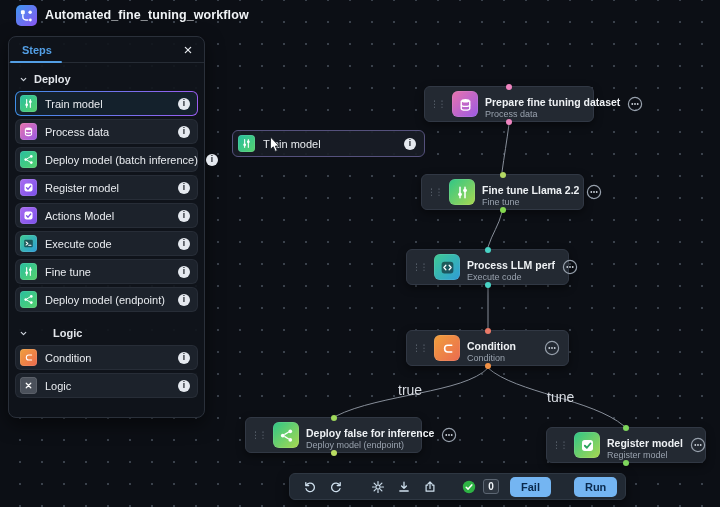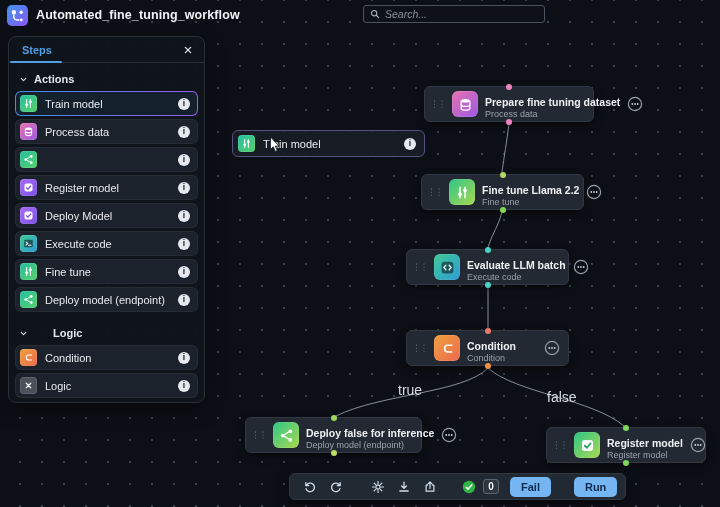--- a/index.html
+++ b/index.html
@@ -4,38 +4,38 @@
 <style>
   * { margin:0; padding:0; box-sizing:border-box; }
   html,body { background:#0c0f15; }
   body { font-family:"Liberation Sans", sans-serif; }
   .stage { position:relative; width:720px; height:507px; overflow:hidden;
     background-color:#0c0f15;
     background-image:radial-gradient(circle, #3a414b 1px, transparent 1.4px);
     background-size:22px 22px; background-position:9px 11px; }
 
   
-  .header { position:absolute; top:0; left:0; height:30px; display:flex; align-items:center; gap:8px; padding-left:7px; z-index:6; }
+  .header { position:absolute; top:0; left:0; height:30px; display:flex; align-items:center; gap:8px; padding-left:16px; z-index:6; }
   .app-chip { width:21px; height:21px; border-radius:5px; display:flex; align-items:center; justify-content:center; }
   .app-chip svg { width:15px; height:15px; }
   .page-title { font-size:12.5px; font-weight:bold; color:#f0f3f6; letter-spacing:.1px; }
   .search { position:absolute; left:363px; top:5px; width:182px; height:18px; display:flex; align-items:center; gap:5px;
     background:#0e1218; border:1px solid #4a525d; border-radius:3px; padding:0 6px; z-index:6; }
   .search svg { width:10px; height:10px; flex:0 0 auto; }
   .search input { flex:1; min-width:0; background:transparent; border:none; outline:none; color:#c7cdd5; font-size:10.5px; font-family:inherit; }
   .search input::placeholder { color:#8a929d; font-style:italic; }
 
   
   .edges { position:absolute; inset:0; z-index:1; pointer-events:none; }
   .edge-label { position:absolute; font-size:14px; color:#d8dce2; z-index:2; }
 
   
   .panel { position:absolute; left:8px; top:36px; width:197px; z-index:5;
     background:rgba(16,20,27,.9); border:1px solid #2a303a; border-radius:8px;
-    box-shadow:0 6px 18px rgba(0,0,0,.5); padding-bottom:1px; }
+    box-shadow:0 6px 18px rgba(0,0,0,.5); padding-bottom:16px; }
   .panel-header { position:relative; height:26px; display:flex; align-items:center; border-bottom:1px solid #262c35; }
   .tab-steps { font-size:11px; font-weight:bold; color:#539fe5; padding-left:13px; }
   .tab-underline { position:absolute; left:1px; bottom:-1px; width:52px; height:2px; background:#539fe5; border-radius:1px; }
   .panel-close { margin-left:auto; margin-right:9px; width:14px; height:14px; display:flex; align-items:center; justify-content:center; cursor:pointer; }
   .panel-close svg { width:10px; height:10px; }
   .section-head { display:flex; align-items:center; gap:6px; margin:10px 10px 6px 10px; }
   .section-head.gap-top { margin-top:15px;gap:25px; }
   .section-head .chev { display:flex; } .section-head .chev svg { width:9px; height:9px; }
   .section-label { font-size:11px; font-weight:bold; color:#e2e6eb; }
   .item { margin:0 6px 3px 6px; padding:1px; border-radius:6px; background:#272d37; cursor:grab; }
@@ -113,46 +113,39 @@
       <svg viewBox="0 0 14 14" fill="none">
           <rect x="1.8" y="2.2" width="3.6" height="3.6" rx="1" fill="#fff"></rect>
           <path d="M3.6 5.8v2.6a2.8 2.8 0 0 0 2.8 2.8h2.4" stroke="#fff" stroke-width="1.3"></path>
           <circle cx="10.4" cy="3.9" r="1.6" fill="#fff"></circle>
           <circle cx="10.6" cy="11.2" r="1.3" fill="#fff"></circle>
         </svg>
     </span>
     <span class="page-title">Automated_fine_tuning_workflow</span>
   </div>
 
-  <div class="search">
-    <svg viewBox="0 0 12 12" fill="none" stroke="#a8b0ba" stroke-width="1.3">
-        <circle cx="5" cy="5" r="3.2"></circle>
-        <path d="M7.5 7.5 10.4 10.4" stroke-linecap="round"></path>
-      </svg>
-    <input type="text" placeholder="Search..." style="">
-  </div>
 
   <aside class="panel">
     <div class="panel-header">
       <span class="tab-steps">Steps</span>
       <span class="tab-underline"></span>
       <span class="panel-close">
         <svg viewBox="0 0 12 12" stroke="#e4e8ec" stroke-width="1.5" stroke-linecap="round">
             <path d="M2.8 2.8l6.4 6.4M9.2 2.8 2.8 9.2"></path>
           </svg>
       </span>
     </div>
     <div id="sections">
         <div class="section-head">
           <span class="chev">
             <svg viewBox="0 0 10 10" fill="none" stroke="#cfd5dc" stroke-width="1.3" stroke-linecap="round" stroke-linejoin="round">
               <path d="M2.5 3.7 5 6.2l2.5-2.5"></path>
             </svg>
           </span>
-          <span class="section-label">Actions</span>
+          <span class="section-label">Deploy</span>
         </div>
         <div class="item selected">
           <div class="item-inner">
             <span class="chip chip-sm grad-green">
               <svg viewBox="0 0 12 12">
                 <g stroke="#fff" stroke-width="1.2" stroke-linecap="round">
                   <path d="M4 1.8v8.4M8 1.8v8.4"></path>
                 </g>
                 <circle cx="4" cy="7.4" r="1.5" fill="#fff"></circle>
                 <circle cx="8" cy="4.2" r="1.5" fill="#fff"></circle>
@@ -182,20 +175,21 @@
                 <g fill="#fff">
                   <circle cx="9" cy="2.6" r="1.5"></circle>
                   <circle cx="9" cy="9.4" r="1.5"></circle>
                   <circle cx="3" cy="6" r="1.5"></circle>
                 </g>
                 <g stroke="#fff" stroke-width="1">
                   <path d="M4.3 5.3 7.8 3.2M4.3 6.7l3.5 2.1"></path>
                 </g>
               </svg>
             </span>
+            <span class="item-label">Deploy model (batch inference)</span>
             <span class="info">i</span>
           </div>
         </div>
         <div class="item">
           <div class="item-inner">
             <span class="chip chip-sm grad-purple">
               <svg viewBox="0 0 12 12">
                 <rect x="1.6" y="1.6" width="8.8" height="8.8" rx="2.2" fill="#fff"></rect>
                 <path d="M3.9 6.2l1.6 1.6 2.9-3.4" fill="none" stroke="#8055e8" stroke-width="1.5" stroke-linecap="round" stroke-linejoin="round"></path>
               </svg>
@@ -205,21 +199,21 @@
           </div>
         </div>
         <div class="item">
           <div class="item-inner">
             <span class="chip chip-sm grad-purple">
               <svg viewBox="0 0 12 12">
                 <rect x="1.6" y="1.6" width="8.8" height="8.8" rx="2.2" fill="#fff"></rect>
                 <path d="M3.9 6.2l1.6 1.6 2.9-3.4" fill="none" stroke="#8055e8" stroke-width="1.5" stroke-linecap="round" stroke-linejoin="round"></path>
               </svg>
             </span>
-            <span class="item-label">Deploy Model</span>
+            <span class="item-label">Actions Model</span>
             <span class="info">i</span>
           </div>
         </div>
         <div class="item">
           <div class="item-inner">
             <span class="chip chip-sm grad-teal">
               <svg viewBox="0 0 12 12">
                 <rect x="1.3" y="1.9" width="9.4" height="8.2" rx="1.4" fill="rgba(8,14,20,.55)"></rect>
                 <path d="M3.3 4.3 5.3 6 3.3 7.7" fill="none" stroke="#fff" stroke-width="1.1" stroke-linecap="round" stroke-linejoin="round"></path>
                 <path d="M6.2 8h2.5" stroke="#fff" stroke-width="1.1" stroke-linecap="round"></path>
@@ -355,21 +349,21 @@
         <span class="dot dot-top" style="background:#49d3c5"></span>
         <span class="dot dot-bottom" style="background:#49d3c5"></span>
         <span class="grip">⋮⋮</span>
         <span class="chip chip-lg grad-teal">
           <svg viewBox="0 0 12 12">
             <rect x="1.3" y="1.3" width="9.4" height="9.4" rx="2.2" fill="rgba(8,14,20,.55)"></rect>
             <path d="M4.7 4.2 3.1 6l1.6 1.8M7.3 4.2 8.9 6 7.3 7.8" fill="none" stroke="#fff" stroke-width="1" stroke-linecap="round" stroke-linejoin="round"></path>
           </svg>
         </span>
         <span class="node-text">
-          <span class="node-title">Evaluate LLM batch</span>
+          <span class="node-title">Process LLM perf</span>
           <span class="node-sub">Execute code</span>
         </span>
         <span class="node-menu">
           <svg viewBox="0 0 16 16" fill="none">
             <circle cx="8" cy="8" r="6.6" stroke="#97a0ac" stroke-width="1.2"></circle>
             <g fill="#cdd4dc">
               <circle cx="5.3" cy="8" r=".9"></circle>
               <circle cx="8" cy="8" r=".9"></circle>
               <circle cx="10.7" cy="8" r=".9"></circle>
             </g>
@@ -525,14 +519,14 @@
           <circle cx="7" cy="7" r="6.2" fill="#2eb344"></circle>
           <path d="M4.2 7.2l1.9 1.9 3.7-4.2" fill="none" stroke="#fff" stroke-width="1.5" stroke-linecap="round" stroke-linejoin="round"></path>
         </svg>
     </span>
     <span class="count-badge">0</span>
     <button class="btn-primary">Fail</button>
     <button class="btn-primary run">Run</button>
   </div>
 
   <span class="edge-label" style="left:398px;top:382px">true</span>
-    <span class="edge-label" style="left:547px;top:389px">false</span>
+    <span class="edge-label" style="left:547px;top:389px">tune</span>
 </div>
 
 </body></html>

